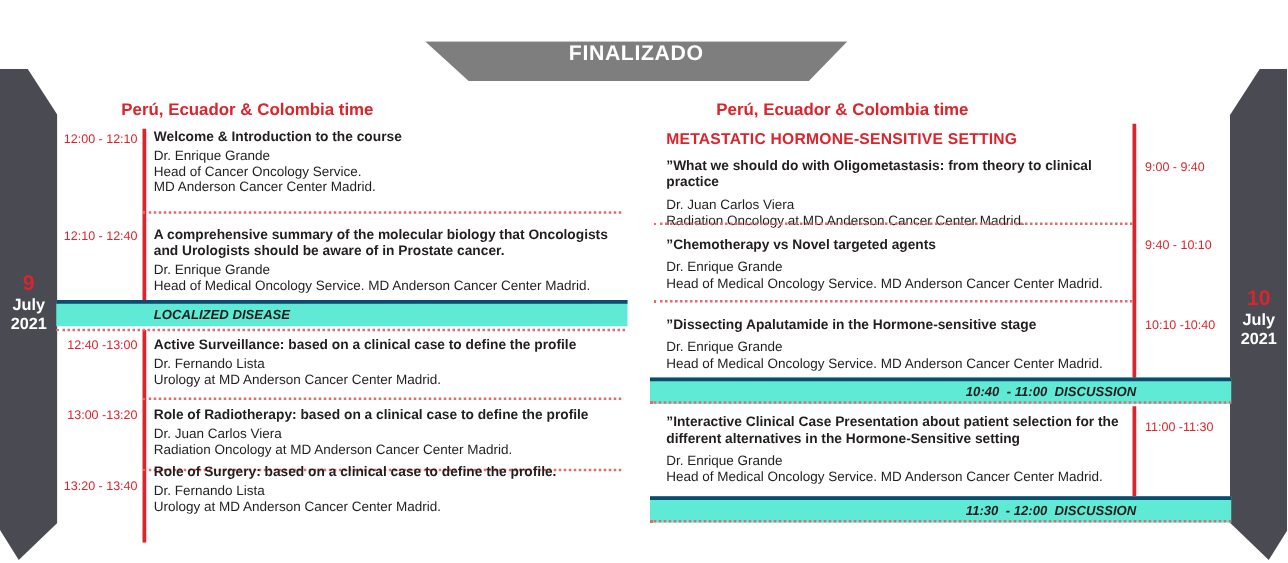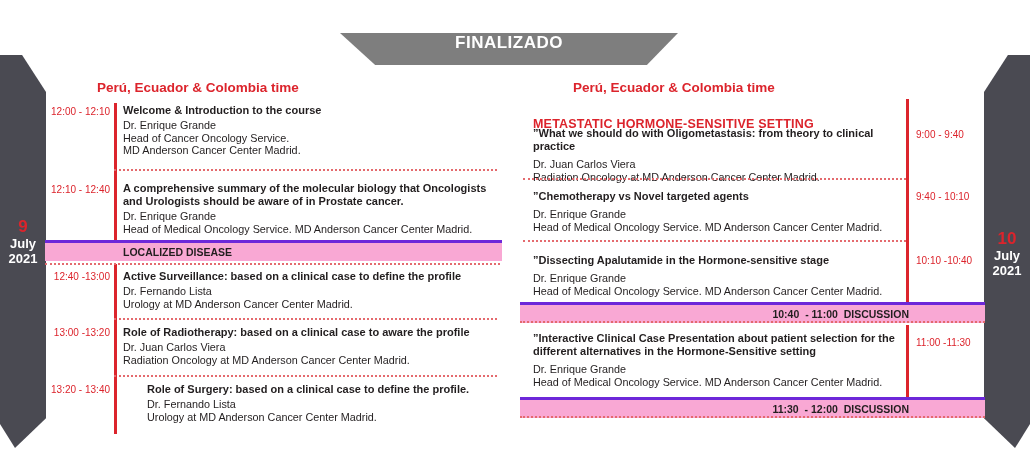--- a/index.html
+++ b/index.html
@@ -35,22 +35,22 @@
   .sess{position:absolute;font-size:10.8px;line-height:12.5px;}
   .sess .title{font-weight:bold;font-size:11px;line-height:13px;color:#221e1f;}
   .sess .speaker{margin-top:2px;}
   .sess.r .speaker{margin-top:5px;}
   .sess .affil{margin-top:0;}
 
   
   .dots{position:absolute;height:0;border-top:2px dotted #e46a6e;}
 
   
-  .graybar{position:absolute;background:#f9a8d4;border-top:3px solid #6d28d9;height:18px;
-           font-weight:bold;font-size:10.5px;color:#221e1f;display:flex;align-items:center;white-space:pre;}
+  .graybar{position:absolute;background:#5eead4;border-top:3px solid #0c4a6e;height:18px;
+           font-weight:bold;font-size:10.5px;color:#221e1f;display:flex;align-items:center;white-space:pre;font-style:italic;}
   .graybar.leftlab{padding-left:78px;}
   .graybar.rightlab{justify-content:flex-end;padding-right:76px;}
 </style>
 </head>
 <body>
 
 <div class="page">
 
   <div class="banner">
     <span>FINALIZADO</span>
@@ -103,35 +103,35 @@
 
   <div class="sess" style="left:123px;top:270px;width:378px;">
     <div class="title">Active Surveillance: based on a clinical case to define the profile</div>
     <div class="speaker">Dr. Fernando Lista</div>
     <div class="affil">Urology at MD Anderson Cancer Center Madrid.</div>
   </div>
 
   <div class="dots" style="left:114px;top:318px;width:383px;"></div>
 
   <div class="sess" style="left:123px;top:326px;width:378px;">
-    <div class="title">Role of Radiotherapy: based on a clinical case to aware the profile</div>
+    <div class="title">Role of Radiotherapy: based on a clinical case to define the profile</div>
     <div class="speaker">Dr. Juan Carlos Viera</div>
     <div class="affil">Radiation Oncology at MD Anderson Cancer Center Madrid.</div>
   </div>
 
   <div class="dots" style="left:114px;top:375px;width:383px;"></div>
 
-  <div class="sess" style="left:123px;top:383px;width:378px;margin-left:24px;">
+  <div class="sess" style="left:123px;top:372px;width:378px;">
     <div class="title">Role of Surgery: based on a clinical case to define the profile.</div>
     <div class="speaker">Dr. Fernando Lista</div>
     <div class="affil">Urology at MD Anderson Cancer Center Madrid.</div>
   </div>
 
   <div class="tz" style="left:533px;top:80px;">Perú, Ecuador &amp; Colombia time</div>
-  <div class="sectionhead" style="left:533px;top:104px;margin-top:13px;">METASTATIC HORMONE-SENSITIVE SETTING</div>
+  <div class="sectionhead" style="left:533px;top:104px;">METASTATIC HORMONE-SENSITIVE SETTING</div>
 
   <div class="vrule" style="left:906px;top:99px;height:204px;"></div>
   <div class="vrule" style="left:906px;top:325px;height:72px;"></div>
 
   <div class="time" style="left:916px;top:129px;">9:00 - 9:40</div>
   <div class="time" style="left:916px;top:191px;">9:40 - 10:10</div>
   <div class="time" style="left:916px;top:255px;">10:10 -10:40</div>
   <div class="time" style="left:916px;top:337px;">11:00 -11:30</div>
 
   <div class="sess r" style="left:533px;top:127px;width:373px;">

